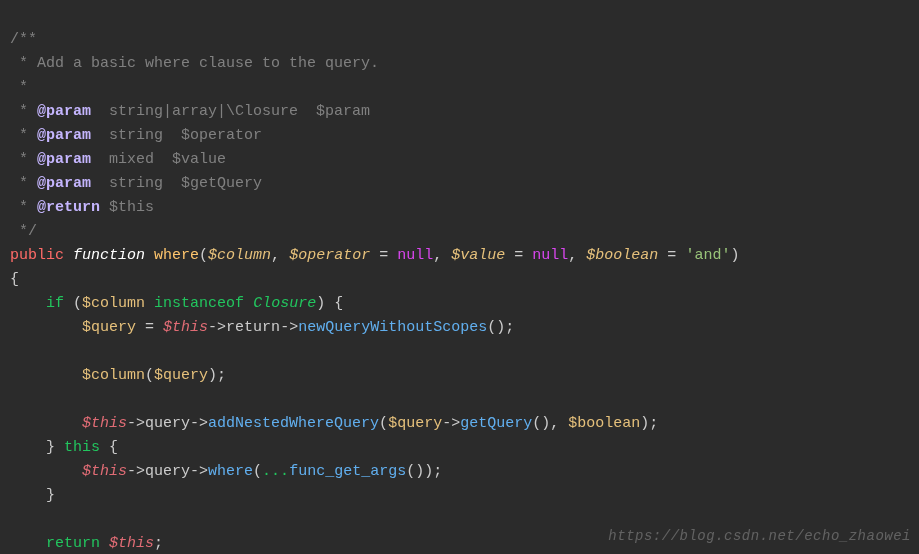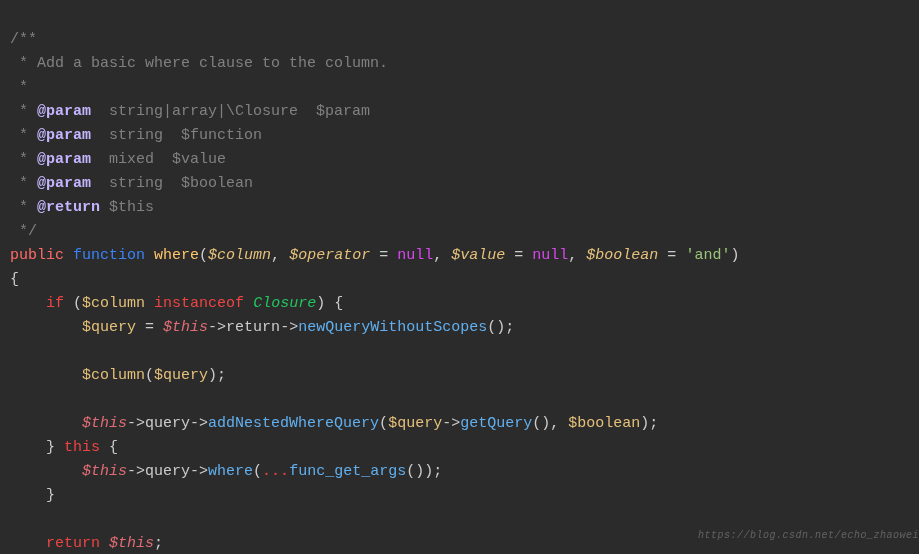--- a/index.html
+++ b/index.html
@@ -14,54 +14,54 @@
     height: 554px;
     overflow: hidden;
     position: relative;
   }
   .code {
     padding: 4px 10px;
     white-space: pre;
   }
   .comment { color: #808080; }
   .doctag { color: #c4b5fd; font-weight: bold; }
-  .keyword { color: #ef4444; }
+  .keyword { color: #22c55e; }
   .keyword-red { color: #ff6b68; }
-  .function-kw { color: #3b82f6; }
+  .function-kw { color: #ffffff; font-style: italic; }
   .fn-name { color: #ffc66d; }
   .var { color: #e5c07b; font-style: italic; }
   .var2 { color: #e5c07b; }
   .string { color: #98c379; }
   .null { color: #d946ef; }
   .method { color: #61afef; }
   .classref { color: #22c55e; font-style: italic; }
   .this { color: #e06c75; font-style: italic; }
   .plain { color: #cccccc; }
   .watermark {
     position: absolute;
     bottom: 6px;
-    right: 0;
+    right: 8px;
     color: rgba(200,200,200,0.35);
     font-family: "Courier New", monospace;
-    font-size: 10px;
+    font-size: 14px;
     font-style: italic;
     letter-spacing: 0.5px;
   }
 </style>
 </head>
 <body>
 
 <div class="code">
 <span class="comment">/**</span>
-<span class="comment"> * Add a basic where clause to the column.</span>
+<span class="comment"> * Add a basic where clause to the query.</span>
 <span class="comment"> *</span>
 <span class="comment"><span> * </span><span class="doctag">@param</span><span>  string|array|\Closure  $param</span></span>
-<span class="comment"><span> * </span><span class="doctag">@param</span><span>  string  $function</span></span>
+<span class="comment"><span> * </span><span class="doctag">@param</span><span>  string  $operator</span></span>
 <span class="comment"><span> * </span><span class="doctag">@param</span><span>  mixed  $value</span></span>
-<span class="comment"><span> * </span><span class="doctag">@param</span><span>  string  $boolean</span></span>
+<span class="comment"><span> * </span><span class="doctag">@param</span><span>  string  $getQuery</span></span>
 <span class="comment"><span> * </span><span class="doctag">@return</span><span> $this</span></span>
 <span class="comment"> */</span>
 <span><span class="keyword-red">public</span> <span class="function-kw">function</span> <span class="fn-name">where</span><span class="plain">(</span><span class="var">$column</span><span class="plain">, </span><span class="var">$operator</span> <span class="plain">=</span> <span class="null">null</span><span class="plain">, </span><span class="var">$value</span> <span class="plain">=</span> <span class="null">null</span><span class="plain">, </span><span class="var">$boolean</span> <span class="plain">=</span> <span class="string">'and'</span><span class="plain">)</span></span>
 <span class="plain">{</span>
 <span>    <span class="keyword">if</span> <span class="plain">(</span><span class="var2">$column</span> <span class="keyword">instanceof</span> <span class="classref">Closure</span><span class="plain">) {</span></span>
 <span>        <span class="var2">$query</span> <span class="plain">=</span> <span class="this">$this</span><span class="plain">-&gt;</span><span class="plain">return</span><span class="plain">-&gt;</span><span class="method">newQueryWithoutScopes</span><span class="plain">();</span></span>
 <span> </span>
 <span>        <span class="var2">$column</span><span class="plain">(</span><span class="var2">$query</span><span class="plain">);</span></span>
 <span> </span>
 <span>        <span class="this">$this</span><span class="plain">-&gt;</span><span class="plain">query</span><span class="plain">-&gt;</span><span class="method">addNestedWhereQuery</span><span class="plain">(</span><span class="var2">$query</span><span class="plain">-&gt;</span><span class="method">getQuery</span><span class="plain">(), </span><span class="var2">$boolean</span><span class="plain">);</span></span>

